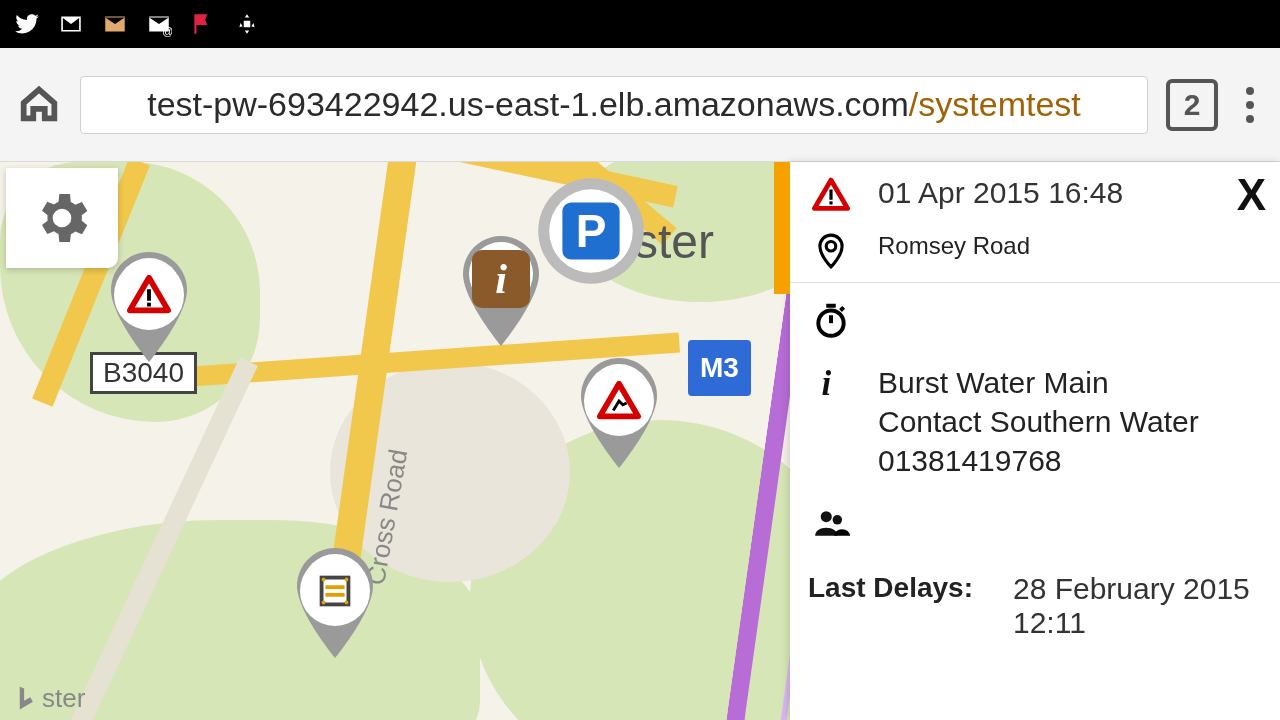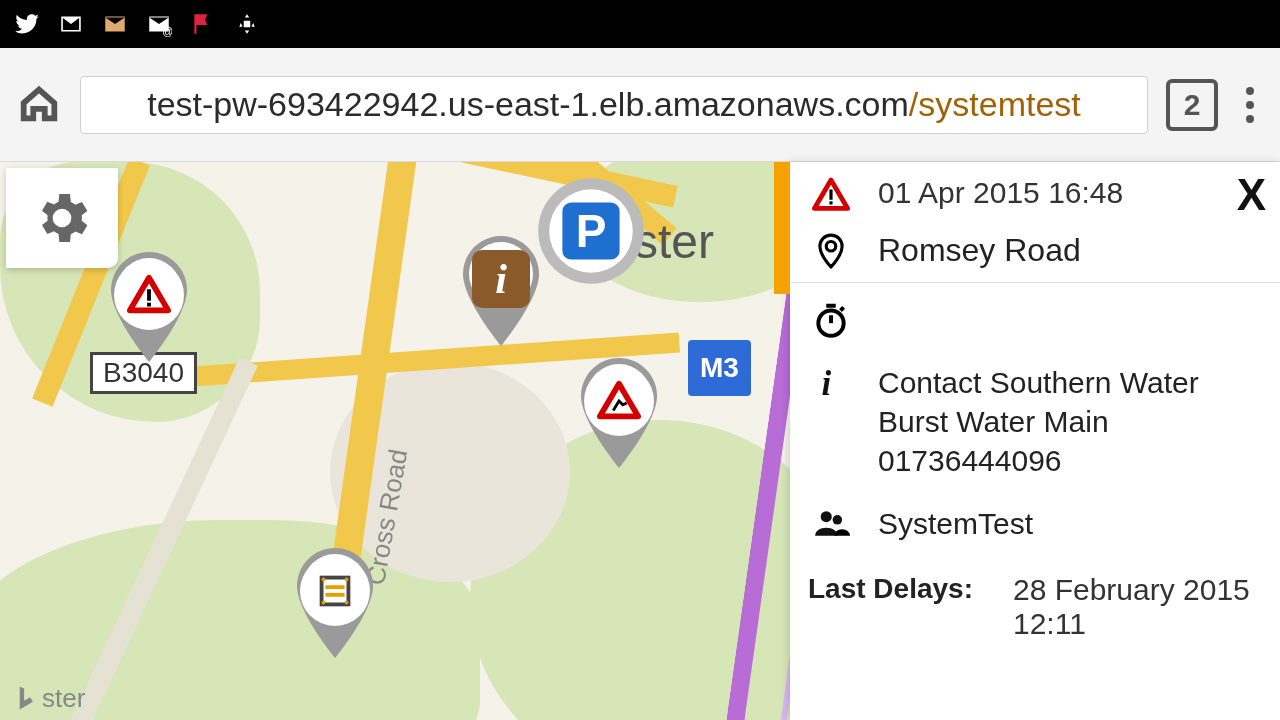--- a/index.html
+++ b/index.html
@@ -44,21 +44,21 @@
   
   .panel{ position:absolute; top:0; right:0; bottom:0; width:490px; background:#fff; box-shadow:-2px 0 8px rgba(0,0,0,.15); display:flex; flex-direction:column;}
   .orange-strip{ position:absolute; top:0; left:-16px; width:16px; height:132px; background:#f5a100;}
   .panel-head{ padding:14px 18px 12px 18px; border-bottom:1px solid #ddd; position:relative;}
   .row{ display:flex; align-items:flex-start; gap:24px;}
   .icon-col{ width:46px; display:flex; justify-content:center;}
   .icon-col svg{ width:38px; height:38px; fill:#111;}
   .panel-head .ts{ font-size:30px; color:#333;}
   .close-x{ position:absolute; top:8px; right:14px; font-size:44px; font-weight:900; color:#111; font-family:Arial Black, Arial; cursor:pointer;}
   .head-row2{ margin-top:18px;}
-  .location{ font-size:32px; color:#222;}
+  .location{ font-size:24px; color:#222;}
   .panel-body{ padding:18px 18px 0 18px; display:flex; flex-direction:column; gap:24px; font-size:30px; color:#222;}
   .body-text{ flex:1; line-height:1.3;}
   .lu{ display:flex; align-items:flex-start; gap:40px; padding-top:6px;}
   .lu-label{ font-weight:700; font-size:28px; color:#222;}
   .lu-val{ font-size:30px; color:#333;}
 </style>
 </head>
 <body>
 
 <div class="status-bar">
@@ -260,36 +260,35 @@
         </div>
       </div>
 
       <div class="row">
         <div class="icon-col">
           <svg viewBox="0 0 24 24">
               <text x="6" y="20" font-family="Georgia,serif" font-style="italic" font-weight="700" font-size="22">i</text>
             </svg>
         </div>
         <div class="body-text">
+          <div>Burst Water Main</div>
           <div>Contact Southern Water</div>
-          <div>Burst Water Main</div>
-          <div>01736444096</div>
+          <div>01381419768</div>
         </div>
       </div>
 
       <div class="row">
         <div class="icon-col">
           <svg viewBox="0 0 24 24">
               <circle cx="9" cy="8" r="3.5"></circle>
               <circle cx="16" cy="10" r="3"></circle>
               <path d="M2 20c0-3 3-5 7-5s7 2 7 5"></path>
               <path d="M14 20c0-2 2-4 5-4s5 2 5 4" fill="#000"></path>
             </svg>
         </div>
-        <div class="body-text">SystemTest</div>
       </div>
 
       <div class="lu">
         <div class="lu-label">Last Delays:</div>
         <div class="lu-val">
           <div>28 February 2015</div>
           <div>12:11</div>
         </div>
       </div>
     </div>

